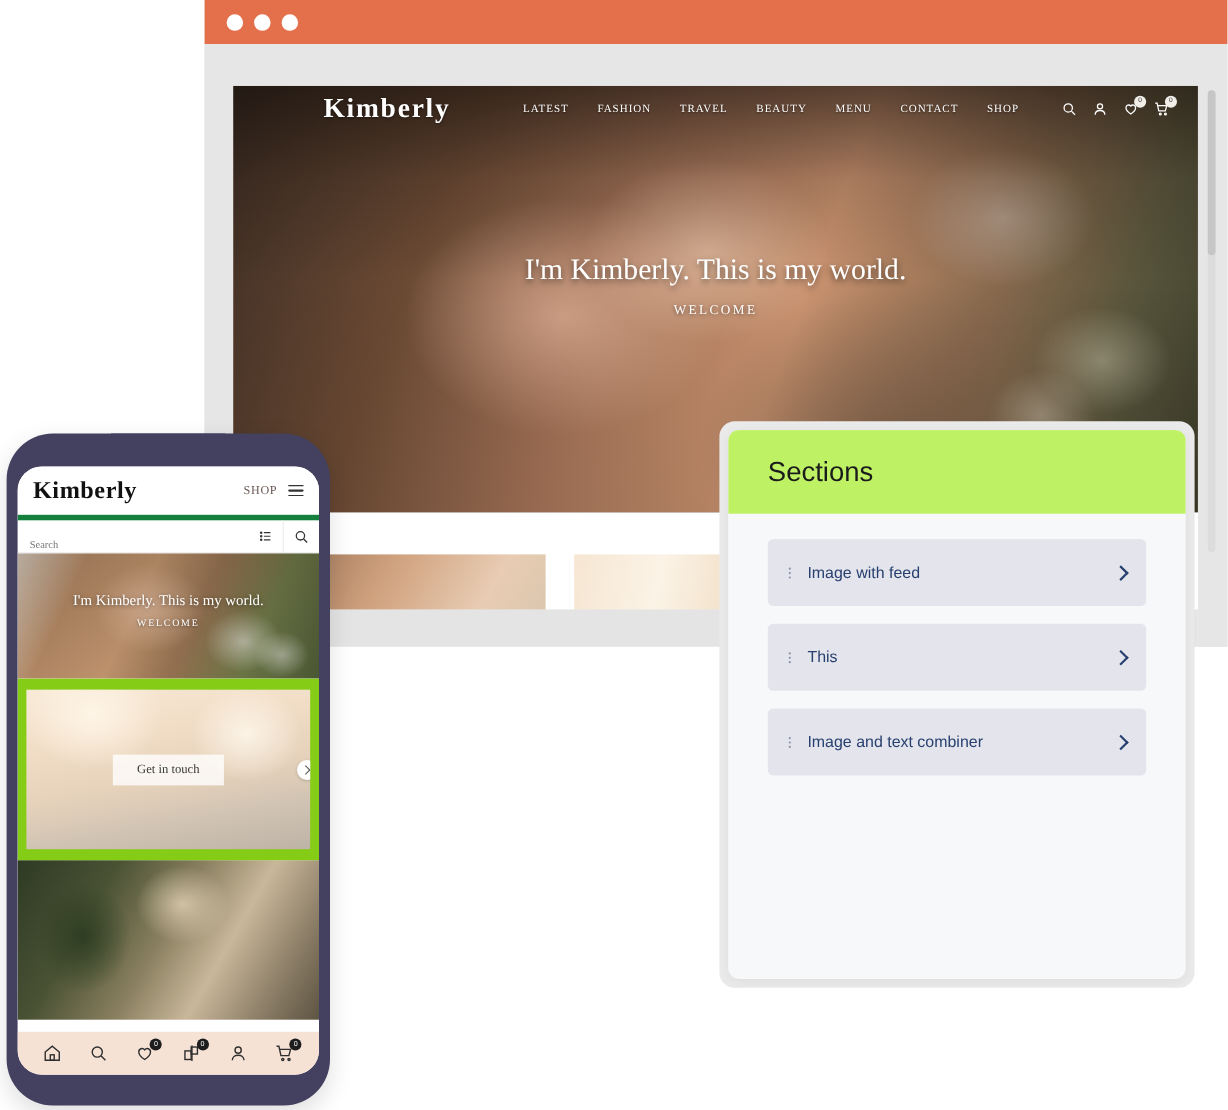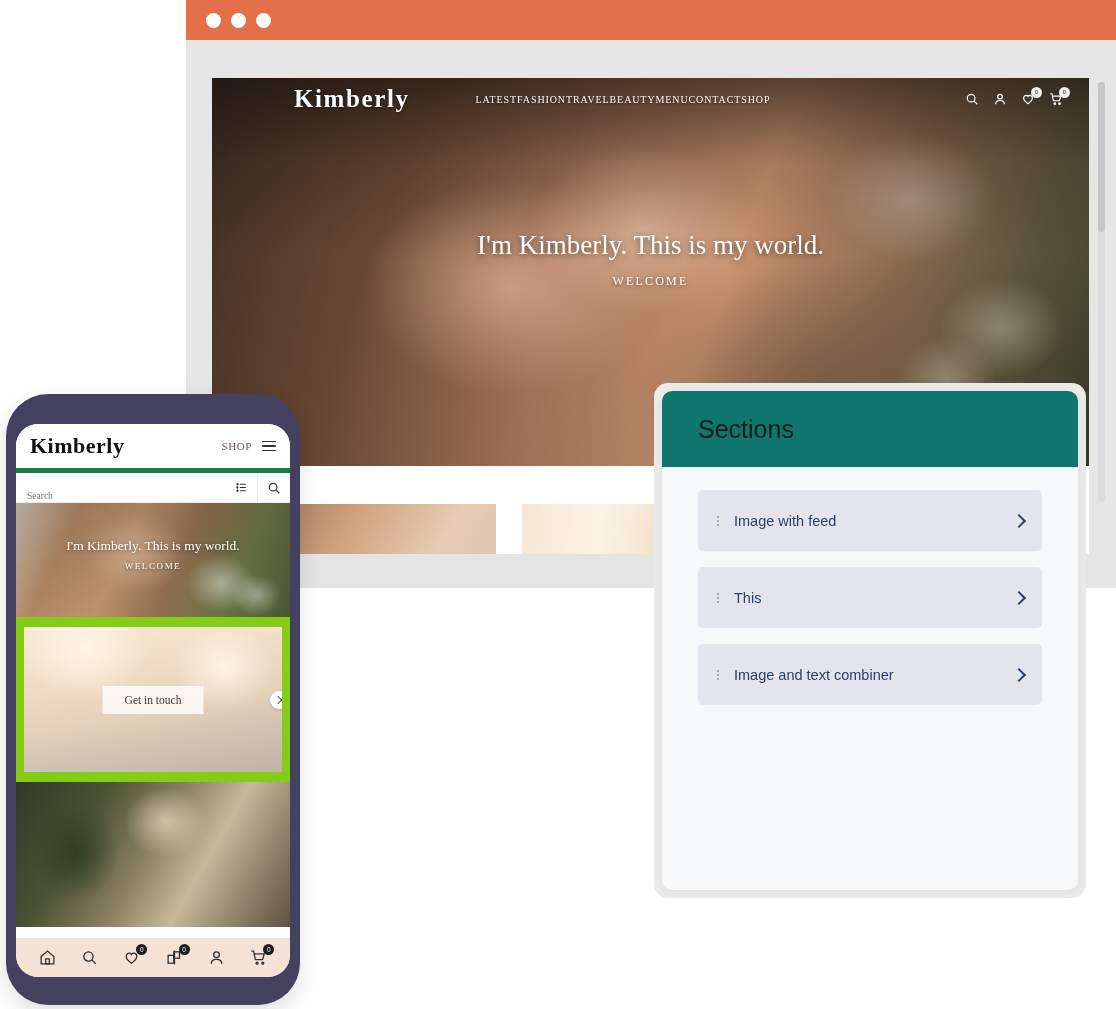--- a/index.html
+++ b/index.html
@@ -50,21 +50,21 @@
     background:linear-gradient(180deg, rgba(20,14,10,.62) 0%, rgba(20,14,10,.18) 22%, rgba(20,14,10,0) 45%, rgba(20,14,10,.10) 100%);
   }
   .hero-nav{
     position:absolute;left:0;top:0;width:100%;height:42px;
     display:flex;align-items:center;padding:0 26px;box-sizing:border-box;
   }
   .brand{
     font-family:"Liberation Serif", serif;font-weight:700;font-size:25px;color:#ffffff;
     letter-spacing:1.6px;margin-left:56px;text-shadow:0 1px 3px rgba(0,0,0,.45);
   }
-  .nav-links{display:flex;align-items:center;margin-left:66px;}
+  .nav-links{display:flex;align-items:center;gap:26px;margin-left:66px;}
   .nav-links a{
     font-family:"Liberation Serif", serif;color:#fff;font-size:10px;letter-spacing:.9px;
     text-decoration:none;text-shadow:0 1px 2px rgba(0,0,0,.55);white-space:nowrap;
   }
   .nav-icons{margin-left:auto;display:flex;align-items:center;gap:14px;}
   .nico{position:relative;width:14px;height:14px;color:#fff;display:block;}
   .nico svg{display:block;width:14px;height:14px;}
   .nbadge{
     position:absolute;right:-7px;top:-5px;width:11px;height:11px;border-radius:50%;
     background:#f2efe9;color:#2b2b2b;font-size:6px;line-height:11px;text-align:center;
@@ -104,21 +104,21 @@
   .panel-shadow{
     position:absolute;left:654px;top:383px;width:432px;height:515px;
     background:#eaeaea;border-radius:14px;
   }
   .panel{
     position:absolute;left:662px;top:391px;width:416px;height:499px;
     background:#f7f8fa;border-radius:10px;overflow:hidden;
     box-shadow:0 2px 10px rgba(0,0,0,.05);
   }
   .panel-head{
-    height:76px;background:#0f766e;display:flex;align-items:center;padding-left:36px;box-sizing:border-box;
+    height:76px;background:#bef264;display:flex;align-items:center;padding-left:36px;box-sizing:border-box;
   }
   .panel-title{font-size:25px;color:#1b1b1b;font-weight:400;}
   .panel-body{padding:23px 36px 0;box-sizing:border-box;}
   .sec-item{
     position:relative;height:61px;background:#e4e5ec;border-radius:5px;margin-bottom:16px;
     display:flex;align-items:center;padding:0 18px 0 14px;box-sizing:border-box;
   }
   .grip{width:12px;display:flex;flex-direction:column;align-items:center;gap:2px;}
   .grip i{width:2px;height:2px;border-radius:50%;background:#8a90a8;display:block;}
   .sec-label{margin-left:10px;font-size:14.5px;color:#27406f;}

